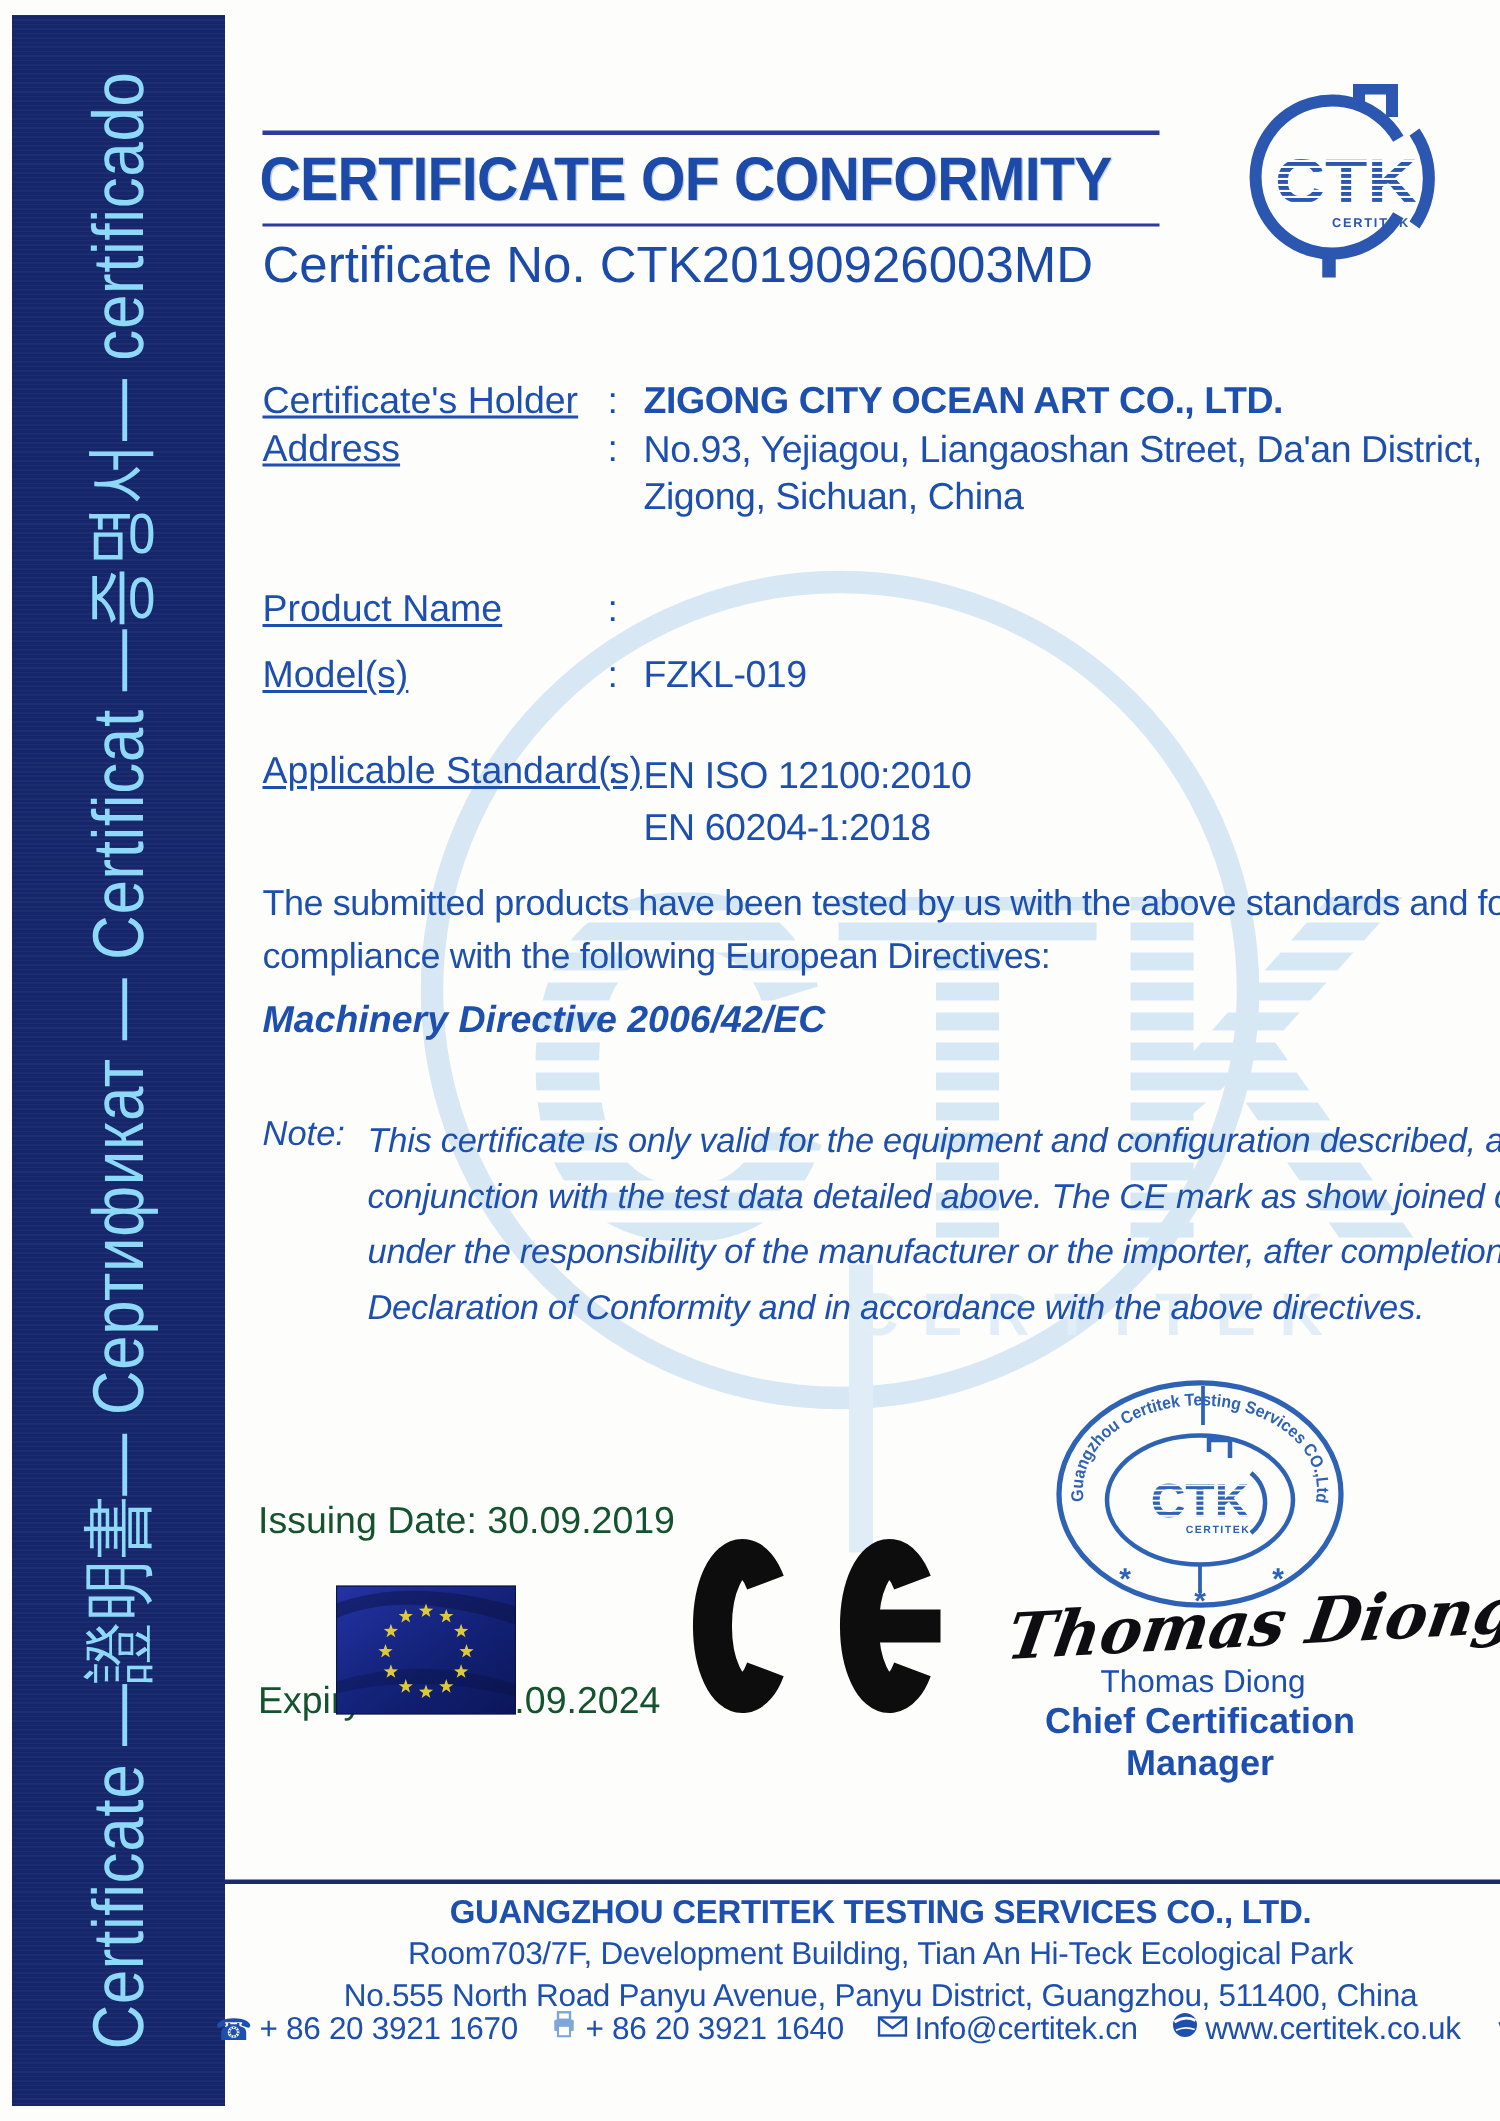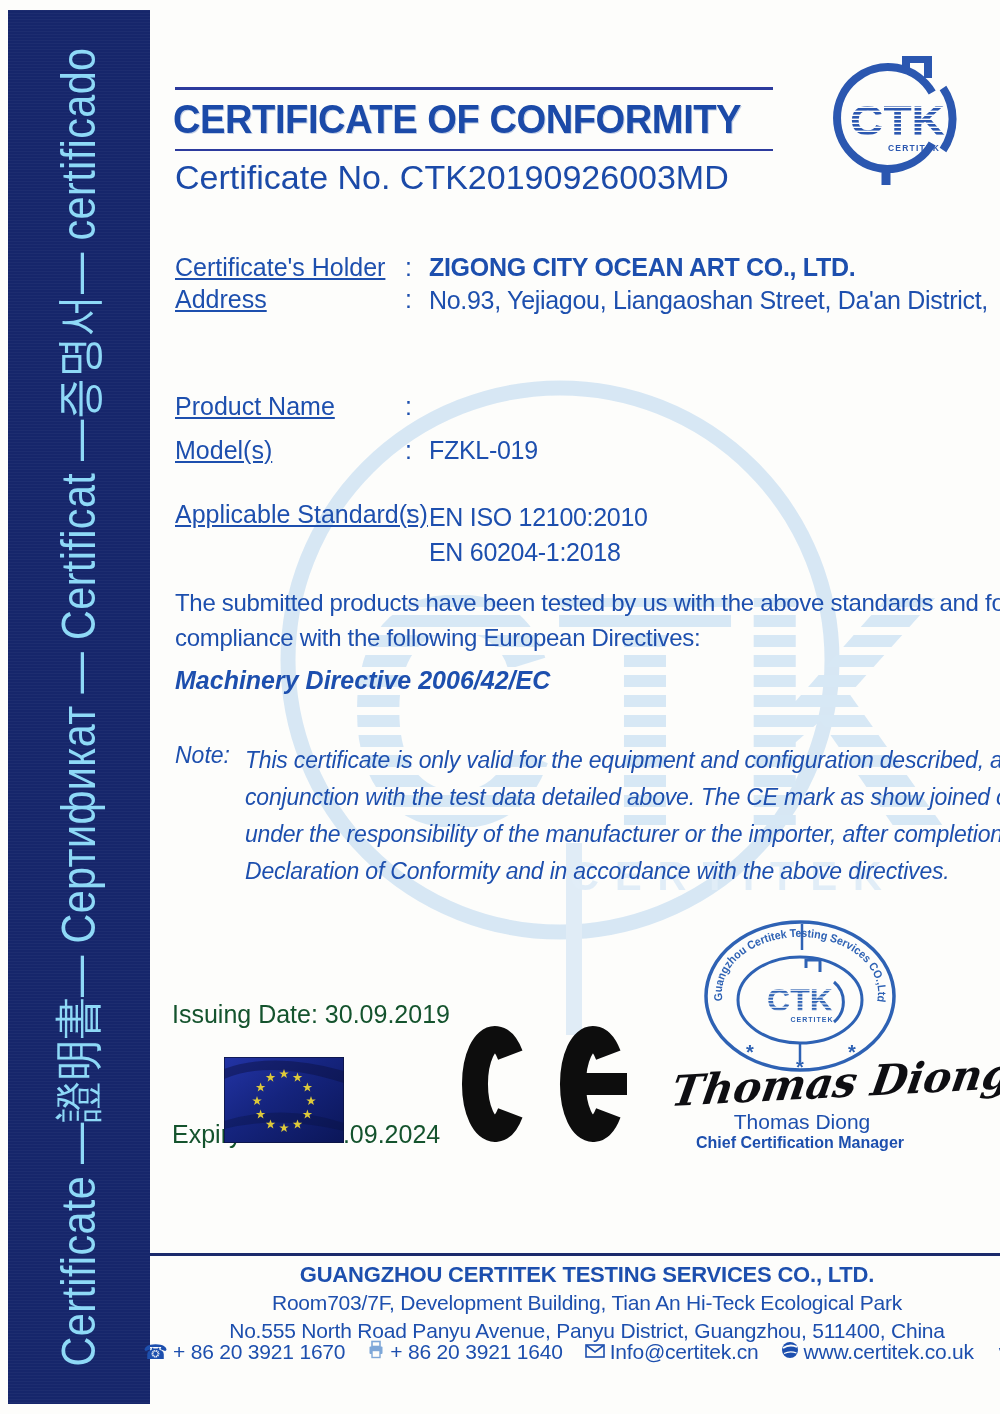--- a/index.html
+++ b/index.html
@@ -50,21 +50,21 @@
   .eu-flag { position:absolute; left:224px; top:1057px; }
   .ce-mark { position:absolute; left:455px; top:1022px; }
   
   .stamp { position:absolute; left:700px; top:916px; }
   .signature { position:absolute; left:672px; top:1060px; width:260px; text-align:center;
     font-family:"DejaVu Serif", serif; font-style:italic; font-weight:bold; font-size:42px;
     color:#0e0e12; transform:rotate(-3deg) skewX(-12deg); white-space:nowrap; }
   .signatory { position:absolute; left:672px; top:1110px; width:260px; text-align:center;
     font-size:21px; color:#1d4fae; }
   .signatory-title { position:absolute; left:650px; top:1134px; width:300px; text-align:center;
-    font-size:16px; font-weight:bold; color:#1d4fae; }
+    font-size:24px; font-weight:bold; color:#1d4fae; }
   
   .footer-rule { position:absolute; left:150px; top:1253px; width:850px; height:3px; background:#1b2a6b; }
   .footer-line { position:absolute; left:150px; width:850px; text-align:center;
     color:#1d4fae; white-space:nowrap; letter-spacing:-.2px;padding-left:12px; }
   .f-company { top:1262px; font-size:22px; font-weight:bold; }
   .f-addr1 { top:1291px; font-size:21px; }
   .f-addr2 { top:1319px; font-size:21px; }
   .f-contact { top:1340px; font-size:21px; display:flex; justify-content:center; align-items:center; gap:8px; }
   .f-contact .grp { display:flex; align-items:center; gap:5px; margin:0 7px; }
   .icon-glyph { font-family:"DejaVu Sans", sans-serif; font-size:20px; line-height:1; }
@@ -118,20 +118,21 @@
   <div class="row" style="top:253px">
     <span class="lbl">Certificate's Holder</span>
     <span class="col">:</span>
     <span class="val bold">ZIGONG CITY OCEAN ART CO., LTD.</span>
   </div>
   <div class="row" style="top:285px">
     <span class="lbl">Address</span>
     <span class="col">:</span>
     <span class="val multiline">
       <div>No.93, Yejiagou, Liangaoshan Street, Da'an District,</div>
+      <div>Zigong, Sichuan, China</div>
     </span>
   </div>
   <div class="row" style="top:392px">
     <span class="lbl">Product Name</span>
     <span class="col">:</span>
   </div>
   <div class="row" style="top:436px">
     <span class="lbl">Model(s)</span>
     <span class="col">:</span>
     <span class="val">FZKL-019</span>

